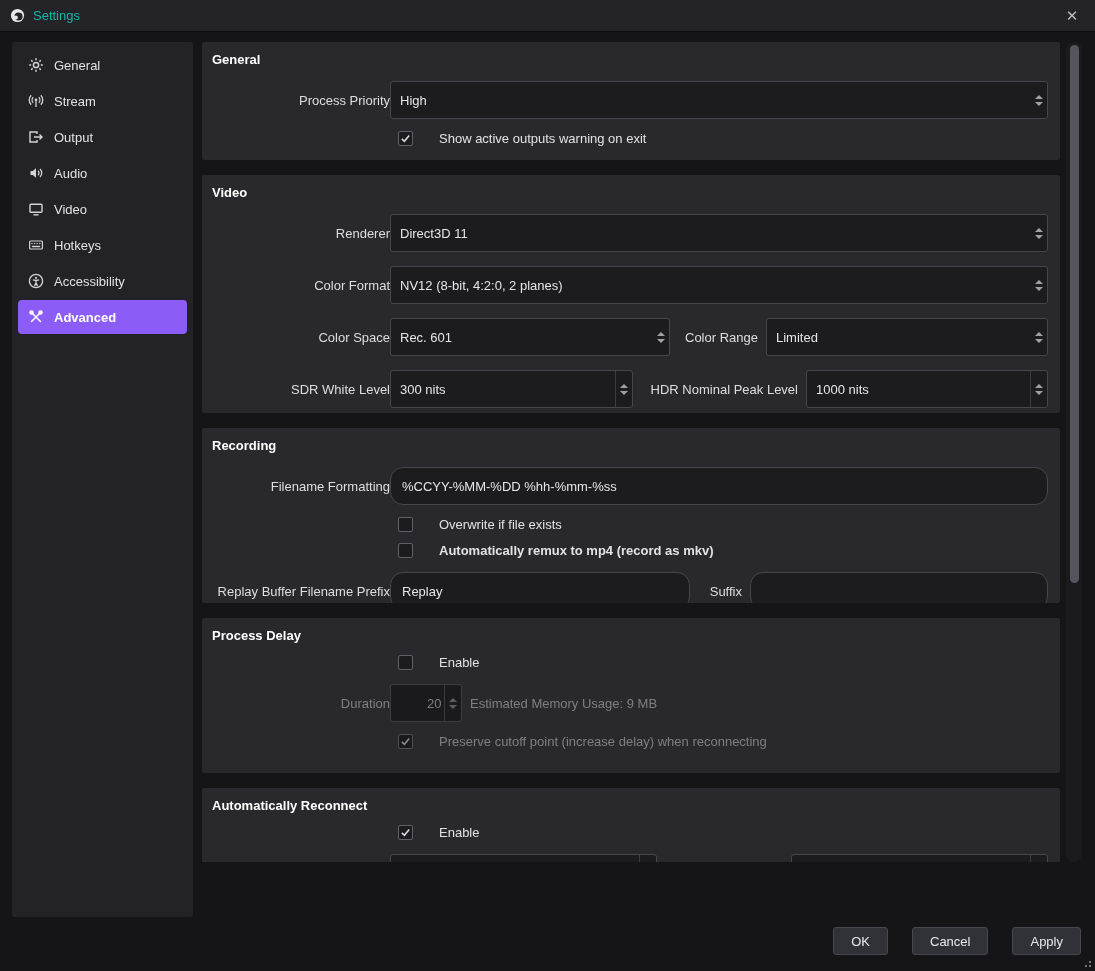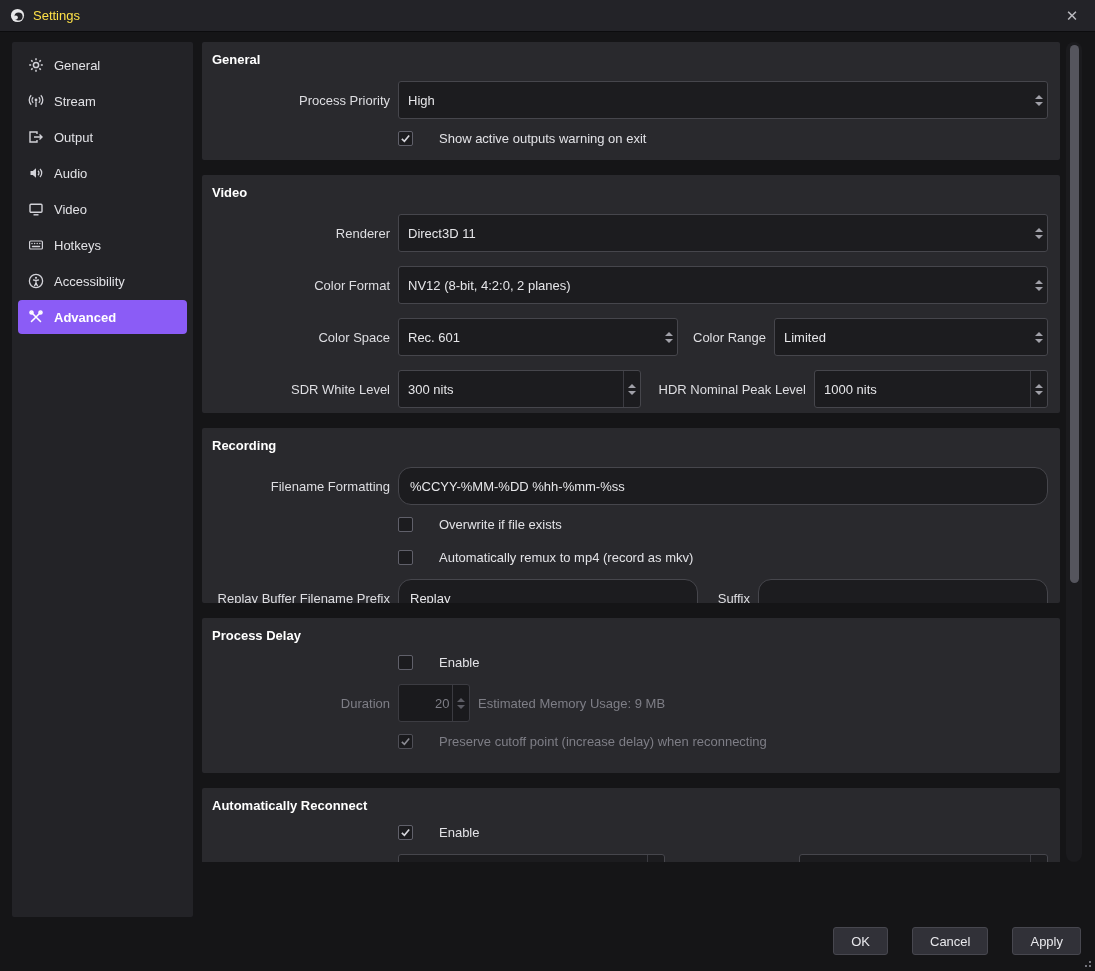--- a/index.html
+++ b/index.html
@@ -7,59 +7,59 @@
   body {
     width:1095px; height:971px; position:relative; overflow:hidden;
     background:#151517; color:#e6e6e9;
     font-family:"Liberation Sans", sans-serif; font-size:13px;
     user-select:none;
   }
   
   .titlebar{position:absolute;top:0;left:0;right:0;height:32px;background:#232328;
     border-bottom:1px solid #0c0c0e;display:flex;align-items:center;padding:0 10px;}
   .logo{width:15px;height:15px;flex:none;}
-  .win-title{margin-left:8px;color:#fde047;font-size:13px;}
+  .win-title{margin-left:8px;color:#14b8a6;font-size:13px;}
   .close-btn{margin-left:auto;width:26px;text-align:center;color:#b9b9bf;font-size:15px;cursor:default;}
   
   .sidebar{position:absolute;left:12px;top:42px;width:181px;height:875px;background:#232327;
     border-radius:2px;padding:6px 6px;}
   .sitem{display:flex;align-items:center;height:34px;margin-bottom:2px;border-radius:4px;
     padding:0 10px;gap:10px;color:#e2e2e6;cursor:default;}
   .sitem svg{width:16px;height:16px;flex:none;color:#d2d2d8;}
   .sitem.selected{background:#8b5cf6;color:#ffffff;font-weight:bold;}
   .sitem.selected svg{color:#ffffff;}
   
   .content{position:absolute;left:202px;top:42px;width:858px;height:820px;overflow:hidden;}
   .section{background:#29292d;border-radius:2px;margin-bottom:15px;overflow:hidden;
     padding:10px 12px 16px 8px;}
   .s1{height:118px}.s2{height:238px}.s3{height:175px}.s4{height:155px}.s5{height:150px}
   .section h2{margin:0 0 0 2px;font-size:13px;font-weight:bold;color:#ffffff;}
   .row{display:flex;align-items:center;margin-top:14px;}
-  .lbl{width:180px;flex:none;text-align:right;margin-right:8px;color:#dedee2;white-space:nowrap;}
+  .lbl{width:180px;flex:none;text-align:right;color:#dedee2;white-space:nowrap;}
   .midlbl{flex:none;text-align:right;margin:0 8px;color:#dedee2;white-space:nowrap;}
   .mw80{width:80px}.mw157{width:157px}.mw44{width:44px}.mw118{width:118px}
   .w280{width:280px}.w243{width:243px}.w300{width:300px}.w72{width:72px}.w267{width:267px}
   .flex1{flex:1;}
   
   .combo,.spin,.textin{height:38px;background:#1c1c1f;border:1px solid #46464c;border-radius:3px;
     display:flex;align-items:center;color:#e6e6e9;}
   .combo,.spin{padding-left:9px;}
   .val{flex:1;white-space:nowrap;overflow:hidden;}
   .arrows{flex:none;width:17px;align-self:stretch;display:flex;flex-direction:column;
     align-items:center;justify-content:center;gap:3px;}
   .spin .arrows{border-left:1px solid #3b3b41;}
   .tri-up{width:0;height:0;border-left:4px solid transparent;border-right:4px solid transparent;
     border-bottom:4px solid #a0a0a8;}
   .tri-dn{width:0;height:0;border-left:4px solid transparent;border-right:4px solid transparent;
     border-top:4px solid #a0a0a8;}
   .textin{padding:0 9px;border-radius:13px;}
   .textin input{background:transparent;border:0;outline:none;color:#e6e6e9;font:inherit;width:100%;}
   
   .chkrow{display:flex;align-items:center;gap:26px;margin-top:12px;margin-left:188px;color:#e2e2e6;}
-  .chkrow.tight{margin-top:18px;}
+  .chkrow.tight{margin-top:11px;font-weight:bold;}
   .chk{width:15px;height:15px;flex:none;border:1px solid #60606a;border-radius:2px;
     background:#1c1c1f;display:inline-flex;align-items:center;justify-content:center;color:#d6d6dc;}
   .chk svg{display:none;width:11px;height:11px;}
   .chk.checked svg{display:block;}
   
   .disabled, .disabled .lbl, .disabled .chkrow, .disabled span{color:#7e7e86;}
   .disabled .spin{border-color:#3c3c42;background:#1a1a1d;color:#76767e;padding-left:36px;}
   .disabled .tri-up{border-bottom-color:#5c5c64;}
   .disabled .tri-dn{border-top-color:#5c5c64;}
   .disabled .chk{border-color:#4e4e56;background:#1a1a1d;color:#8a8a92;}

